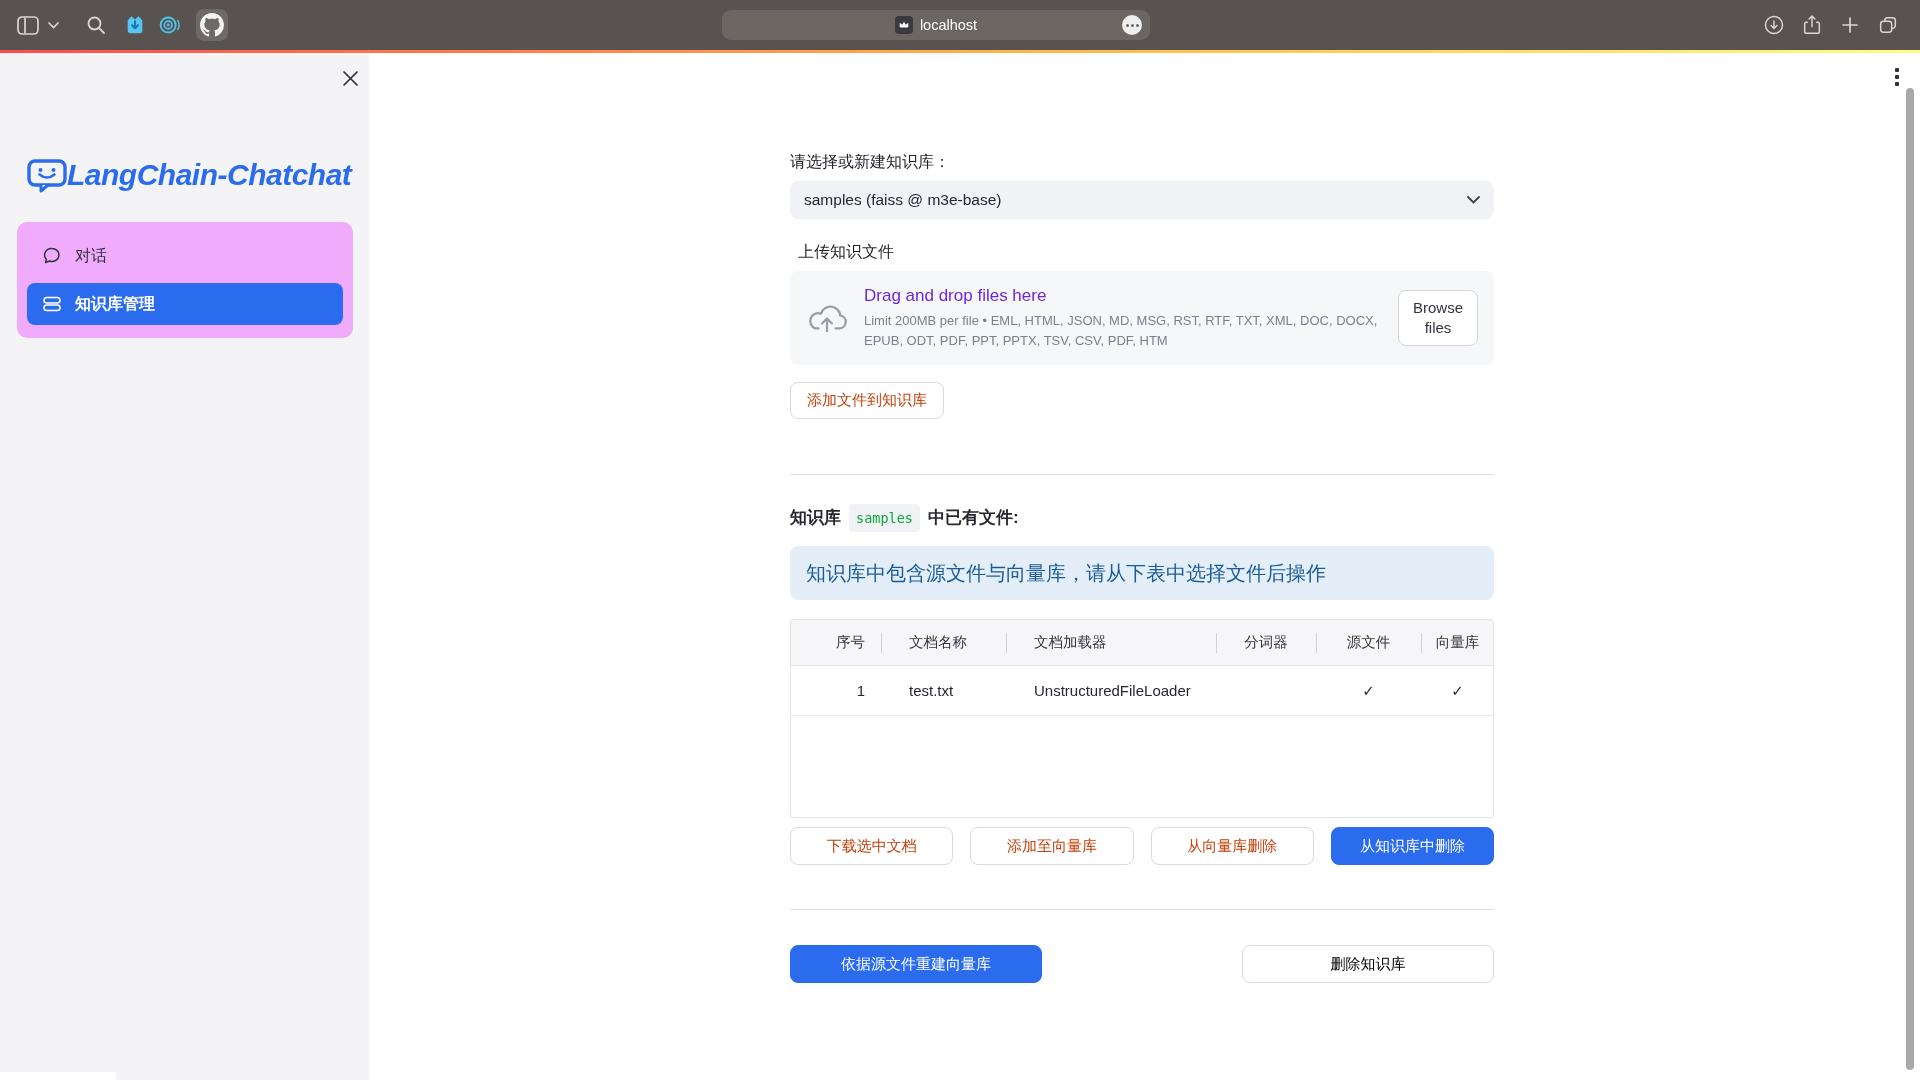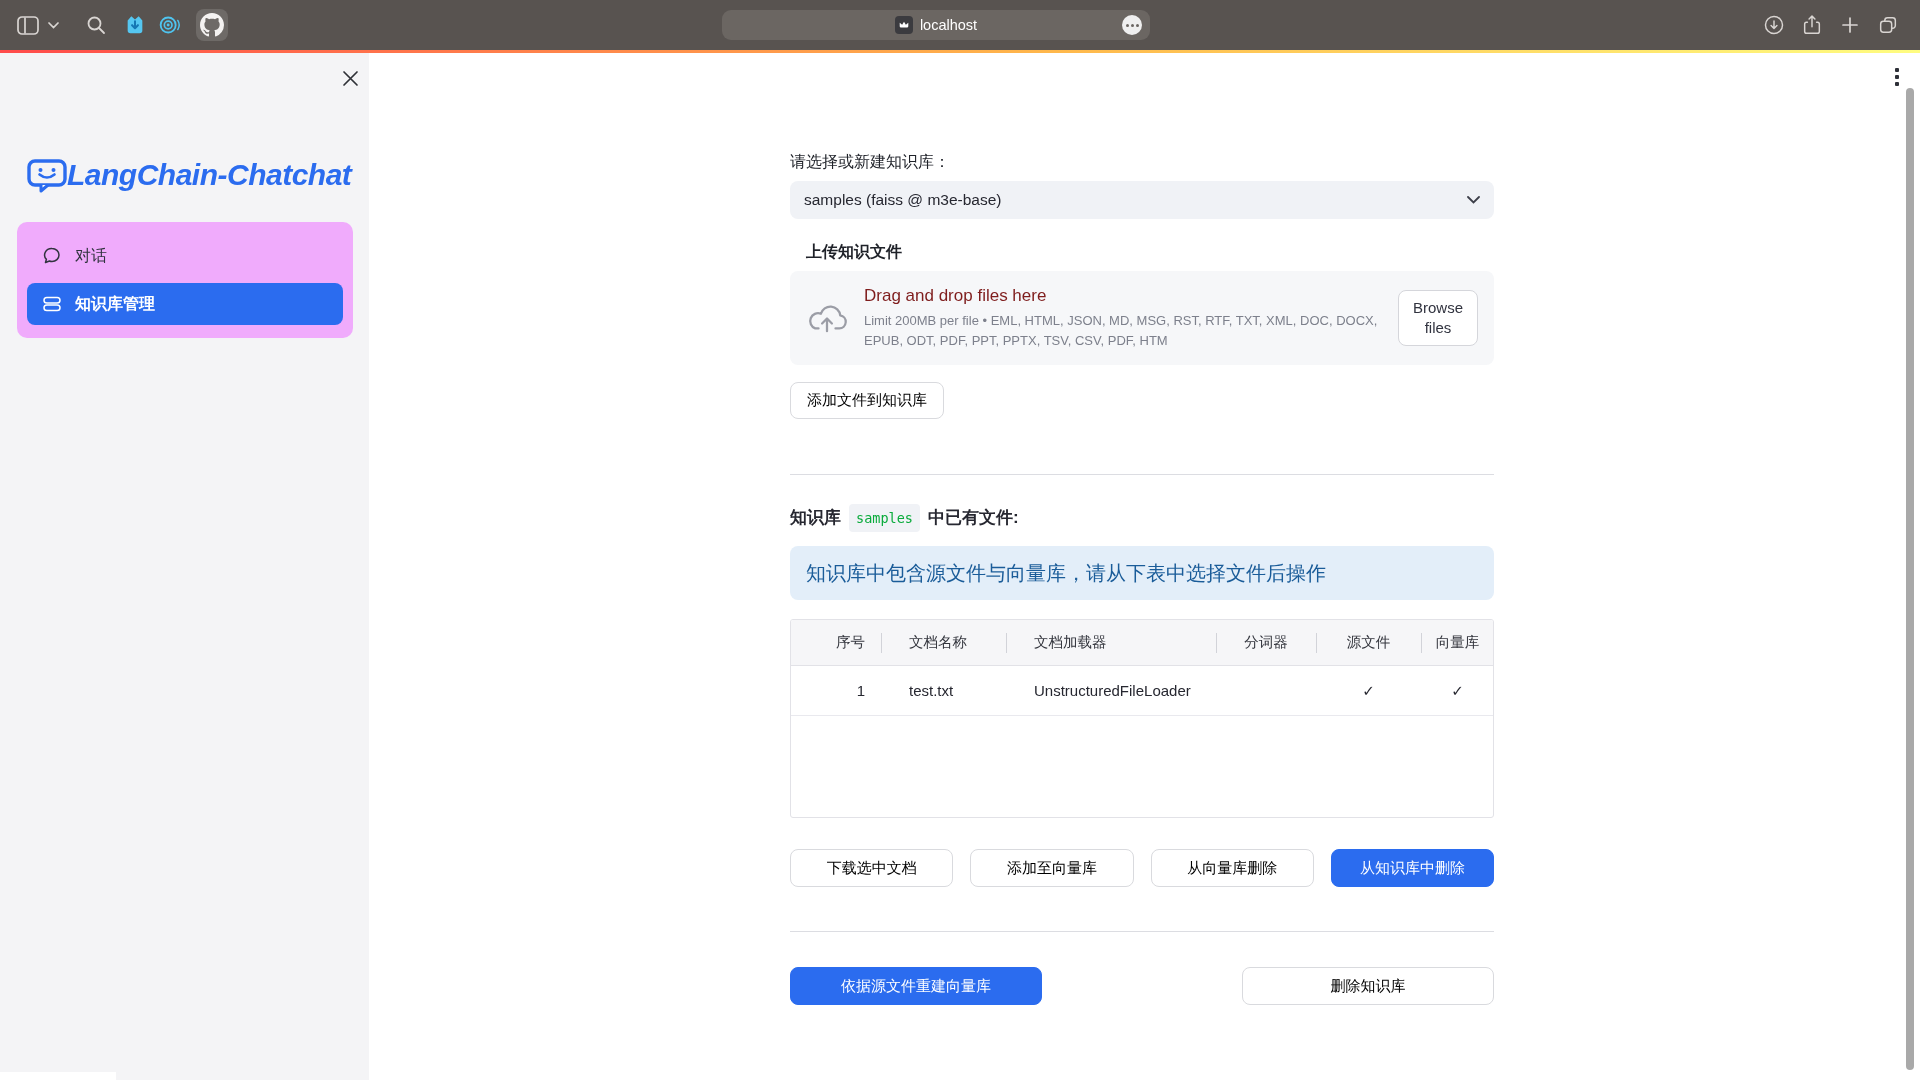--- a/index.html
+++ b/index.html
@@ -32,31 +32,31 @@
 
   .kebab { position:absolute; left:1890px; top:9px; width:14px; height:30px; display:flex; flex-direction:column; align-items:center; justify-content:center; gap:3.5px; cursor:pointer; }
   .kebab i { width:3.6px; height:3.6px; background:#2e3038; border-radius:1px; }
 
   .scrollbar { position:absolute; left:1906px; top:88px; width:8px; height:982px; background:#a9a9a9; border-radius:4px; }
 
   
   .content { position:absolute; left:790px; top:0; width:704px; color:#262730; }
   .lbl { font-size:16px; line-height:22px; color:#1f2229; }
   .lbl1 { margin:98px 0 8px; }
-  .lbl2 { margin:22px 16px 8px;font-weight:bold; }
+  .lbl2 { margin:22px 8px 8px; }
   .selectbox { height:38px; background:#f0f2f6; border-radius:8px; display:flex; align-items:center; padding:0 14px; font-size:15.5px; cursor:pointer; }
   .selectbox .val { flex:1; }
   .dropzone { height:94px; background:#f6f7f9; border-radius:8px; display:flex; align-items:center; padding:0 16px; }
   .dz-text { flex:1; margin-left:16px; margin-right:14px; }
-  .dz-title { font-size:17px; color:#7f1d1d; margin-bottom:5px; }
+  .dz-title { font-size:17px; color:#6d28d9; margin-bottom:5px; }
   .dz-limit { font-size:13px; line-height:1.5; color:#7d808c; }
   .browse-btn { width:80px; min-height:56px; background:#fff; border:1px solid #d5d6db; border-radius:8px;
     font-size:15px; color:#31333f; text-align:center; padding:7px 8px; line-height:1.35; cursor:pointer; }
   .btn { border:1px solid #d9dade; border-radius:8px; background:#fff; font-size:15px; display:inline-flex; align-items:center; justify-content:center; cursor:pointer; font-family:inherit; }
-  .btn.disabled { color:#000000;text-align:right; }
+  .btn.disabled { color:#c2410c;text-align:right; }
   .btn.primary { background:#2b6cef; border-color:#2b6cef; color:#fff; }
   .add-btn { margin-top:17px; height:37px; padding:0 16px; }
   .divider { margin-top:55px; border-top:1px solid #dcdde2; }
   .divider2 { margin-top:44px; border-top:1px solid #dcdde2; }
   .heading { margin-top:29px; font-size:17px; font-weight:bold; line-height:24px; display:flex; align-items:center; gap:8px; }
   .code-chip { font-family:"DejaVu Sans Mono","Liberation Mono",monospace; font-size:13.5px; font-weight:normal;
     color:#09ab3b; background:#f0f2f6; border-radius:4px; padding:2px 7px; }
   .infobox { margin-top:14px; height:54px; background:#e3eef9; border-radius:8px; display:flex; align-items:center; padding:0 16px;
     color:#1a5c99; font-size:20px; font-weight:500; }
 
@@ -64,21 +64,21 @@
   .tr { display:grid; grid-template-columns:90px 125px 210px 100px 105px 73px; }
   .tr.head { height:46px; background:#f6f6f8; border-bottom:1px solid #e2e2e7; }
   .tr.row { height:50px; border-bottom:1px solid #e9e9ee; }
   .td { display:flex; align-items:center; font-size:15px; position:relative; }
   .tr.head .td { font-size:14.5px; color:#33353d; }
   .tr.head .td:not(:first-child)::before { content:""; position:absolute; left:0; top:13px; width:1px; height:20px; background:#d2d3d9; }
   .td.a-right { justify-content:flex-end; padding-right:16px; }
   .td.a-left { padding-left:28px; }
   .td.a-center { justify-content:center; }
 
-  .row-btns { margin-top:31px; display:flex; gap:17px; }
+  .row-btns { margin-top:9px; display:flex; gap:17px; }
   .row-btns .btn { flex:1; height:38px; }
   .bottom-row { margin-top:35px; display:flex; justify-content:space-between; }
   .bottom-row .btn { width:252px; height:38px; }
 
   svg { display:block; }
 </style>
 </head>
 <body>
 
 <div class="toolbar">

